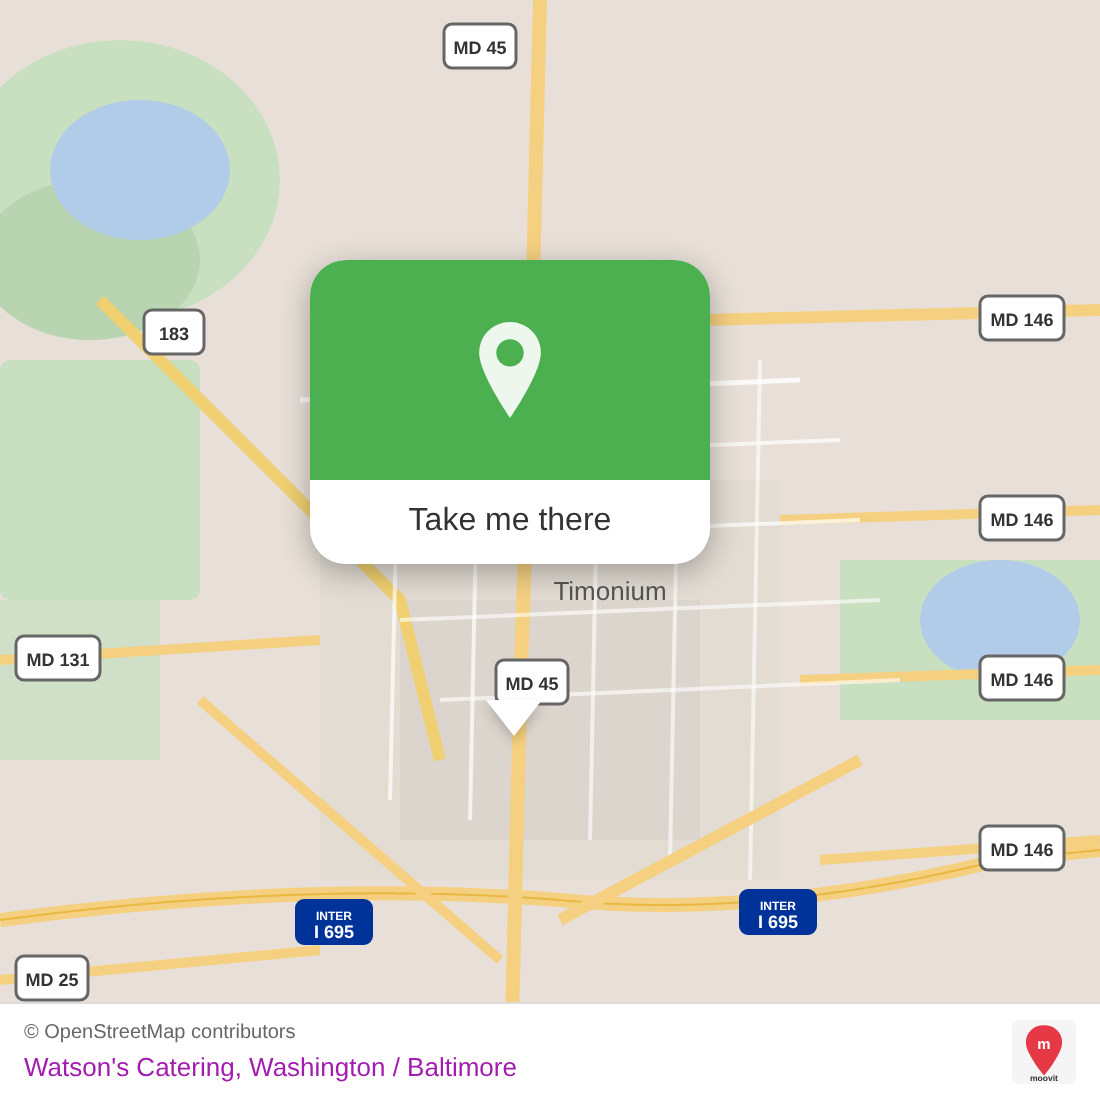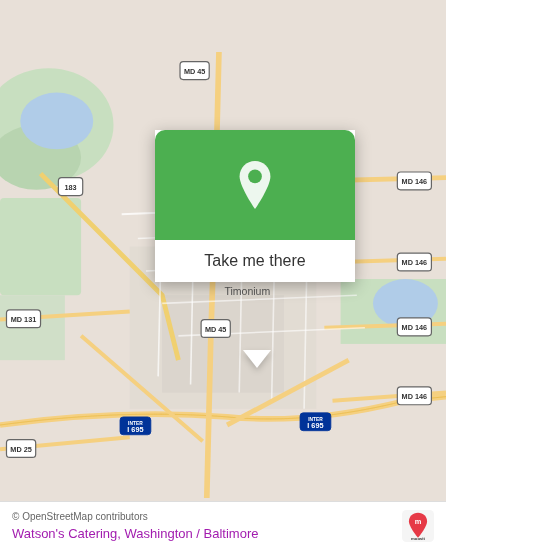--- a/index.html
+++ b/index.html
@@ -5,21 +5,21 @@
     * { margin: 0; padding: 0; box-sizing: border-box; }
     body {
       width: 550px;
       height: 550px;
       overflow: hidden;
       font-family: Arial, sans-serif;
       position: relative;
     }
 
     #map-container {
-      width: 446px;
+      width: 550px;
       height: 550px;
       position: relative;
       background-color: #e8e0d8;
       overflow: hidden;
     }
 
     
     #map-svg {
       position: absolute;
       top: 0; left: 0;
@@ -69,21 +69,21 @@
       height: 32px;
     }
 
     
     #popup-card {
       position: absolute;
       top: 130px;
       left: 155px;
       width: 200px;
       background: white;
-      border-radius: 0;
+      border-radius: 18px;
       box-shadow: 0 4px 15px rgba(0,0,0,0.3);
       overflow: hidden;
       z-index: 20;
     }
 
     #popup-green-area {
       background: #4CAF50;
       width: 100%;
       height: 110px;
       display: flex;

